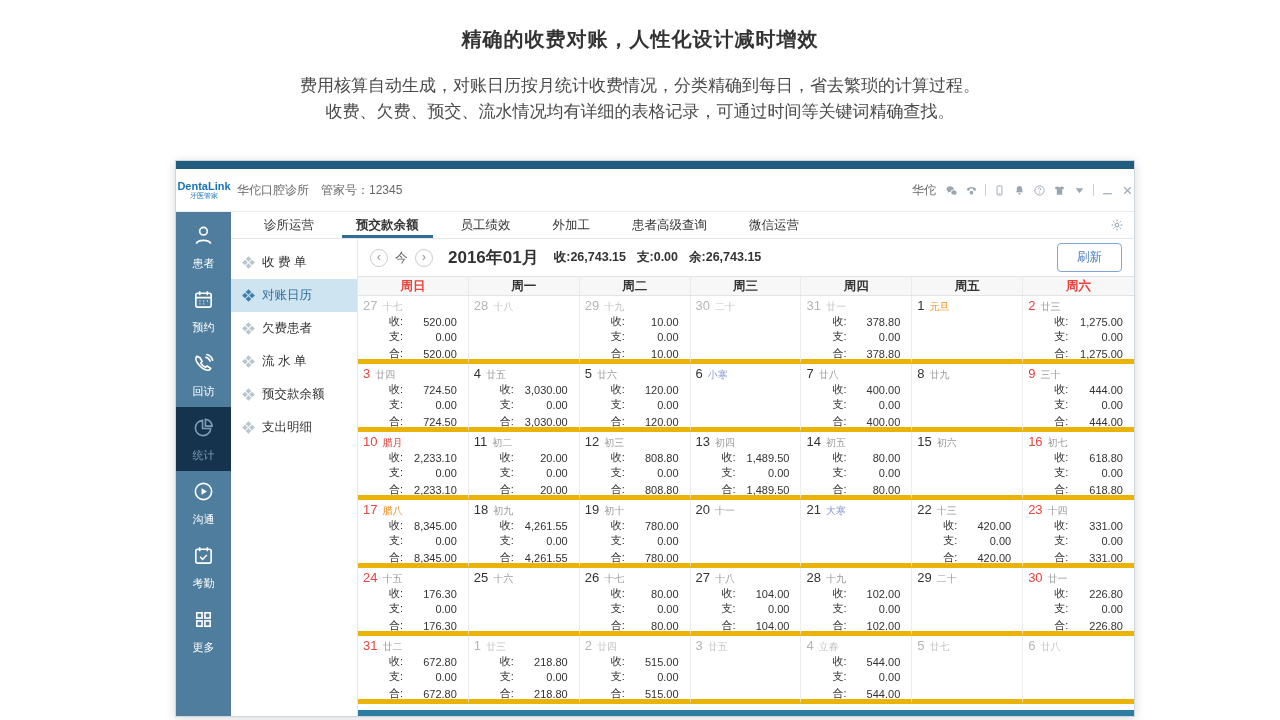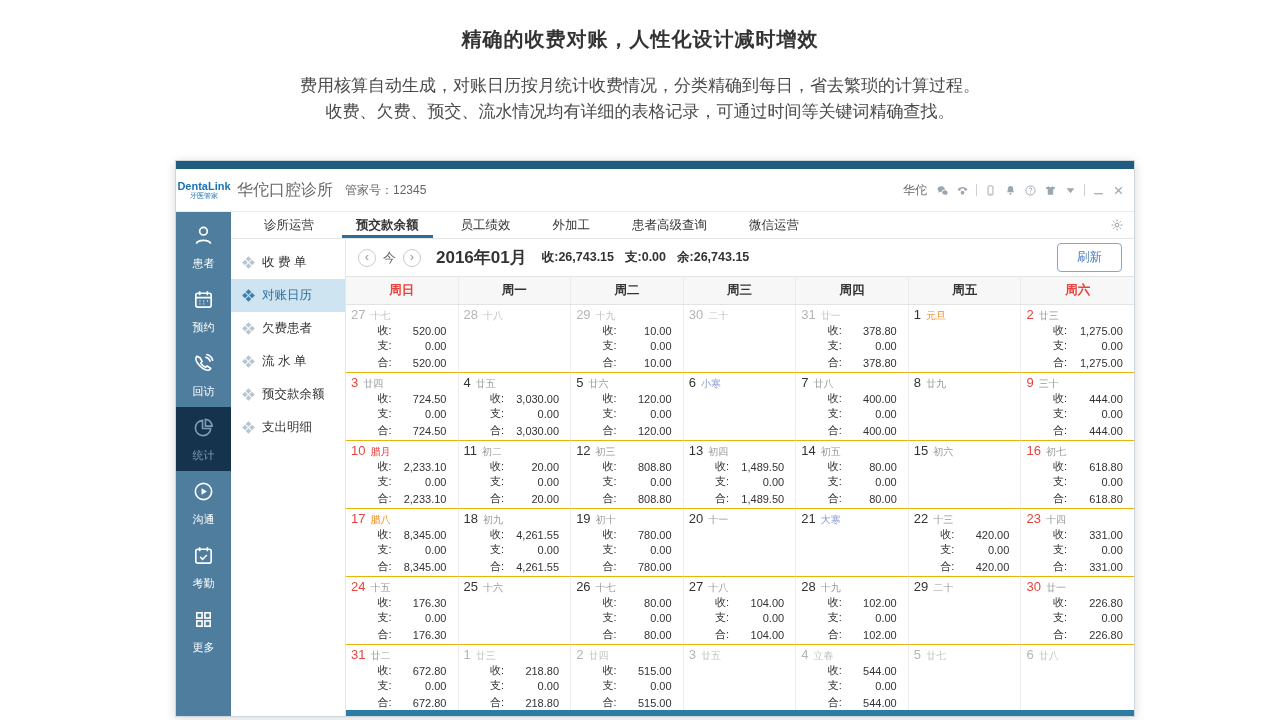--- a/index.html
+++ b/index.html
@@ -15,23 +15,23 @@
   .window { position:absolute; left:175px; top:160px; width:960px; height:557px;
     background:#fff; border:1px solid #cfd6dc; box-shadow:0 2px 10px rgba(0,0,0,.15);
     display:flex; flex-direction:column; }
   .top-strip { height:8px; background:#1f5c7e; flex:none; }
 
   
   .titlebar { height:43px; flex:none; display:flex; align-items:center; border-bottom:1px solid #ececec; }
   .logo { width:56px; text-align:center; line-height:1.05; }
   .logo-l1 { font-size:11px; font-weight:700; color:#1a73b5; }
   .logo-l2 { font-size:7px; color:#1a73b5; }
-  .clinic { font-size:16px; color:#666; margin-left:5px; }
+  .clinic { font-size:12px; color:#666; margin-left:5px; }
   .account { font-size:12px; color:#666; margin-left:12px; }
-  .tb-right { margin-left:auto; display:flex; align-items:center; gap:7px; padding-right:9px; color:#9aa6b0; }
+  .tb-right { margin-left:auto; display:flex; align-items:center; gap:7px; color:#9aa6b0; }
   .tb-user { font-size:12px; color:#666; margin-right:2px; }
   .tb-icon { display:flex; align-items:center; cursor:pointer; }
   .tb-icon svg { width:13px; height:13px; display:block; }
   .tdivider { width:1px; height:12px; background:#c9ced3; }
 
   
   .body-row { flex:1; display:flex; min-height:0; }
 
   
   .leftnav { width:55px; flex:none; background:#4f7d9e; display:flex; flex-direction:column; padding-top:3px; }
@@ -47,47 +47,47 @@
   .tabs-wrap { display:flex; }
   .tab { padding:0 21px; font-size:12.5px; color:#333; display:flex; align-items:center; position:relative; cursor:pointer; }
   .tab.active { font-weight:700; }
   .tab.active::after { content:""; position:absolute; left:7px; right:7px; bottom:0; height:3px; background:#2f6e96; }
   .gear { margin-left:auto; display:flex; align-items:center; padding-right:10px; color:#8796a1; cursor:pointer; }
   .gear svg { width:14px; height:14px; }
 
   .content-row { flex:1; display:flex; min-height:0; }
 
   
-  .sidemenu { width:115px; flex:none; border-right:1px solid #e6e6e6; padding-top:7px; }
+  .sidemenu { width:127px; flex:none; border-right:1px solid #e6e6e6; padding-top:7px; }
   .menu-item { height:33px; display:flex; align-items:center; padding-left:13px; gap:9px; font-size:12.5px; color:#333; cursor:pointer; }
   .dmd { display:grid; grid-template-columns:4px 4px; grid-template-rows:4px 4px; gap:1px; transform:rotate(45deg); flex:none; }
   .dmd i { display:block; width:4px; height:4px; background:#b9c6cf; }
   .menu-item.active { background:#cfe4f1; color:#2c6f9e; }
   .menu-item.active .dmd i { background:#3e7fae; }
 
   
   .main { flex:1; display:flex; flex-direction:column; min-width:0; position:relative; }
   .cal-header { height:37px; flex:none; display:flex; align-items:center; padding:0 12px; gap:7px; }
   .nav-circle { width:18px; height:18px; border:1px solid #ccc; border-radius:50%; color:#999; font-size:13px;
     display:flex; align-items:center; justify-content:center; cursor:pointer; line-height:1; padding-bottom:2px; background:#fff; }
   .today { font-size:13px; color:#666; cursor:pointer; }
   .month { font-size:17px; font-weight:700; color:#333; margin:0 8px 0 8px; }
   .stats { font-size:12.5px; font-weight:700; color:#333; display:flex; gap:11px; }
   .refresh { margin-left:auto; border:1px solid #7fa8d9; color:#4a7dbf; background:#fff; font-size:12.5px;
     padding:5px 19px; border-radius:4px; cursor:pointer; }
 
-  .weekrow { display:grid; grid-template-columns:repeat(7,1fr); height:29px; flex:none; background:#f7f7f7;
+  .weekrow { display:grid; grid-template-columns:repeat(7,1fr); height:20px; flex:none; background:#f7f7f7;
     border-top:1px solid #e3e3e3; border-bottom:1px solid #e3e3e3; }
   .weekday { display:flex; align-items:center; justify-content:center; font-size:12.5px; font-weight:700; color:#333;
     border-right:1px solid #ebebeb; }
   .weekday:last-child { border-right:none; }
   .weekday.weekend { color:#e8433c; }
 
   .grid { display:grid; grid-template-columns:repeat(7,1fr); grid-auto-rows:68px; flex:none; }
-  .cell { border-right:1px solid #ededed; border-bottom:1px solid #eab308; padding:2px 5px 0 5px; overflow:hidden; cursor:pointer; }
+  .cell { border-right:1px solid #ededed; border-bottom:5px solid #eab308; padding:2px 5px 0 5px; overflow:hidden; cursor:pointer; }
   .cell:nth-child(7n) { border-right:none; }
   .dayline { display:flex; align-items:baseline; gap:5px; height:16px; }
   .dnum { font-size:13px; color:#333; }
   .dnum.red { color:#e8433c; }
   .dnum.oth { color:#b5b5b5; }
   .lunar { font-size:10px; color:#999; }
   .lunar.oth { color:#c2c2c2; }
   .lunar.orange { color:#f08c1f; }
   .lunar.red { color:#e8433c; }
   .lunar.blue { color:#8a9bd4; }

